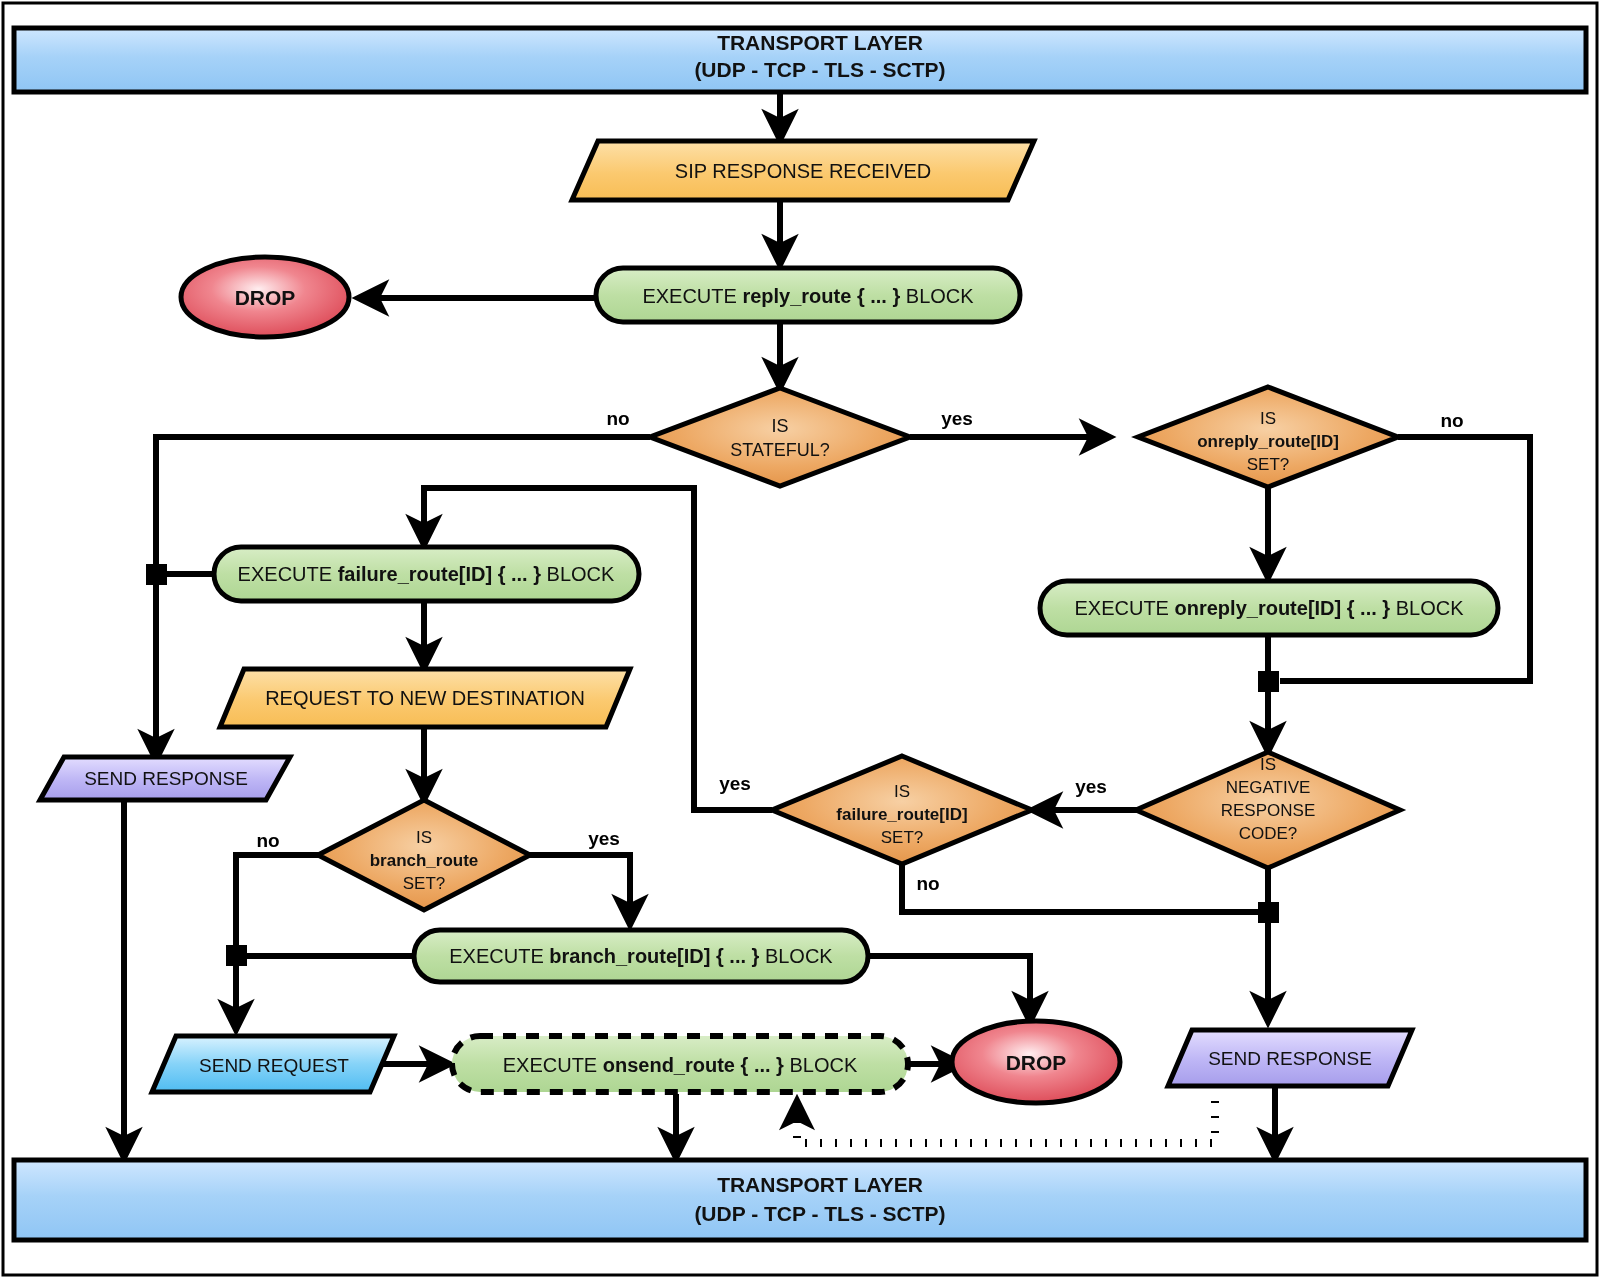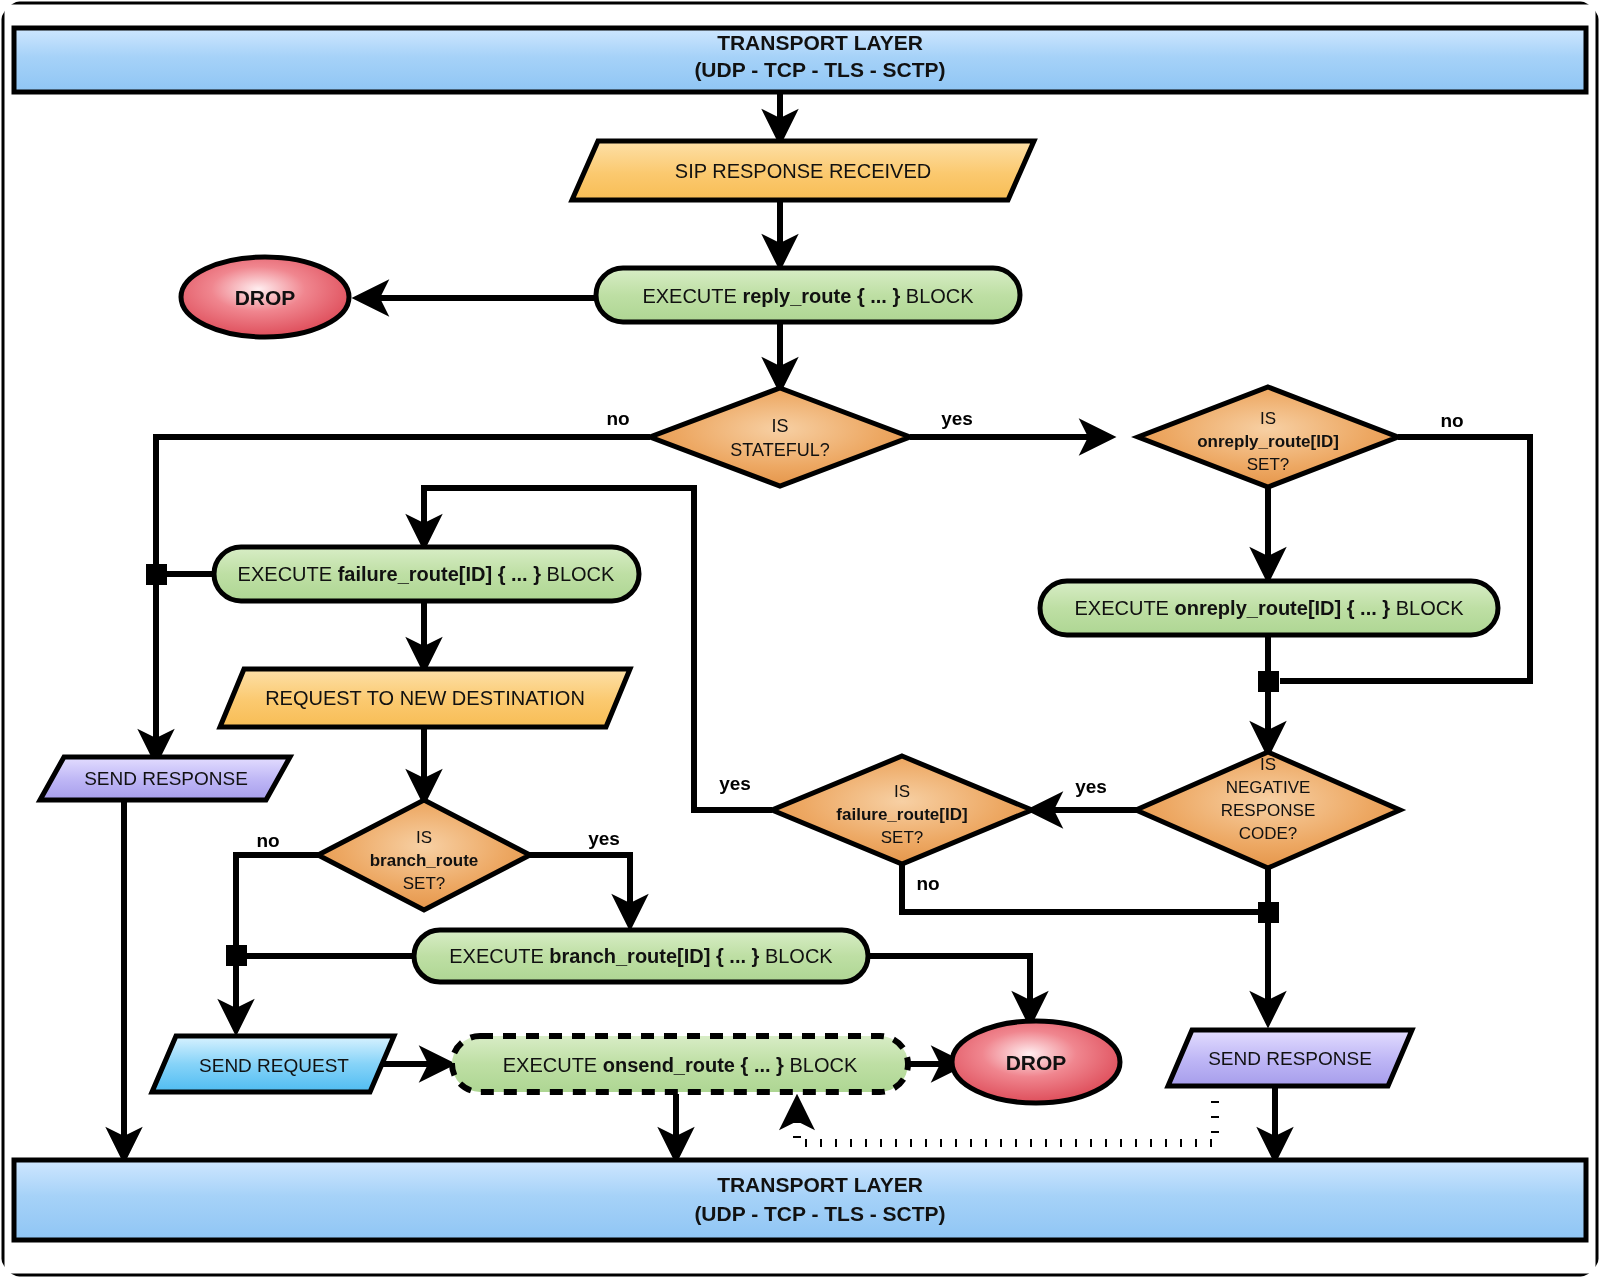--- a/index.html
+++ b/index.html
@@ -1,17 +1,17 @@
 <!DOCTYPE html>
 <html><head>
 <meta charset="utf-8">
 <style>
   html,body{margin:0;padding:0;background:#ffffff;}
   #page{position:relative;width:1600px;height:1278px;background:#fff;
-        font-family:"Liberation Sans",sans-serif;overflow:hidden;border-radius:26px;}
+        font-family:"Liberation Sans",sans-serif;overflow:hidden;}
   svg{display:block;}
   .nodetext{font-family:"Liberation Sans",sans-serif;fill:#111;}
   .lbl{font-family:"Liberation Sans",sans-serif;font-weight:bold;fill:#000;font-size:19px;}
   .frame{fill:none;stroke:#000;stroke-width:3;}
 </style>
 </head>
 <body>
 
 <div id="page">
 <svg width="1600" height="1278" viewBox="0 0 1600 1278">

